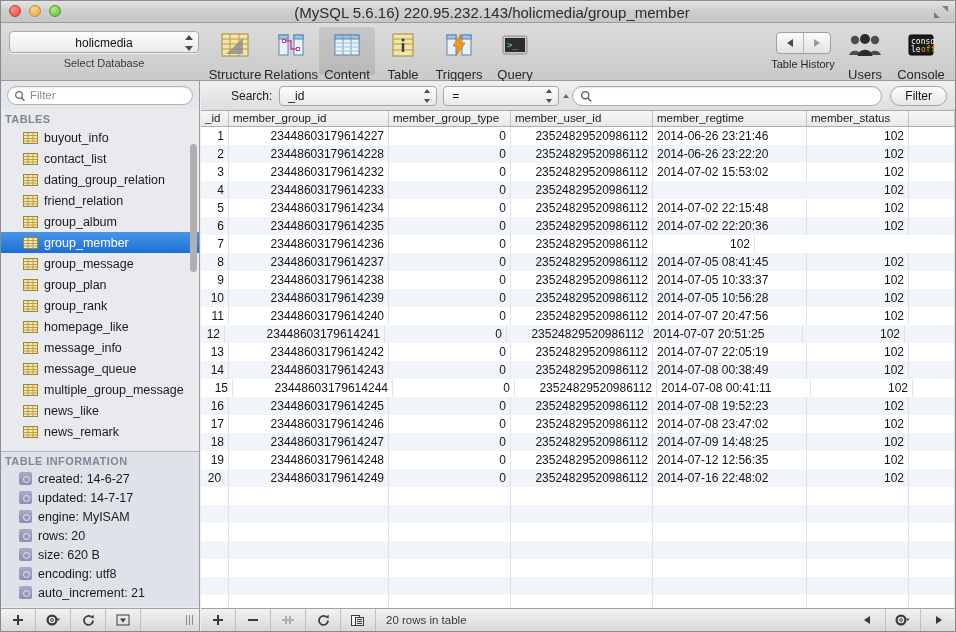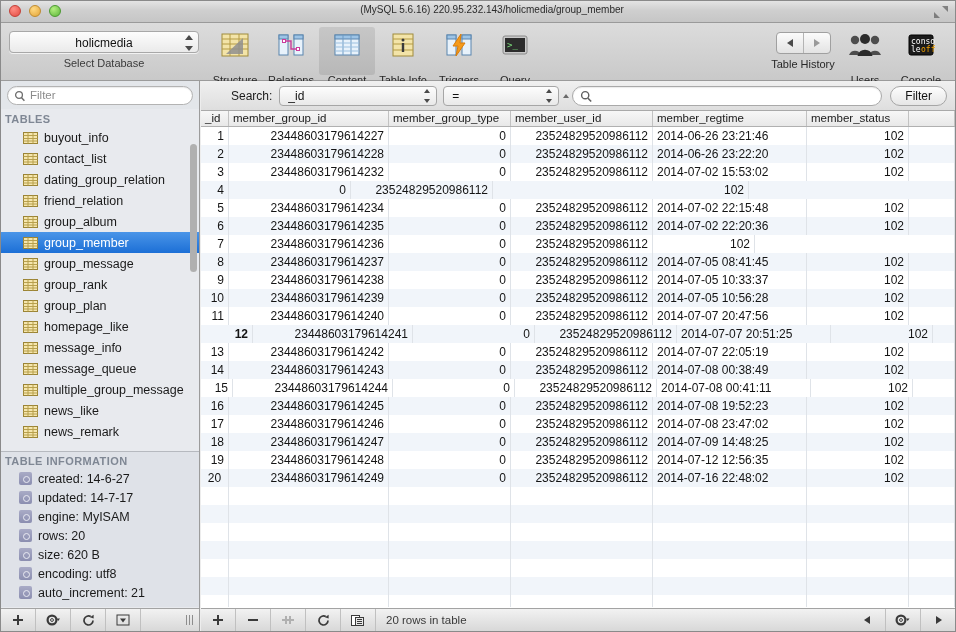--- a/index.html
+++ b/index.html
@@ -25,21 +25,21 @@
     border-bottom: 1px solid #9a9a9a;
     box-sizing: border-box;
   }
   .traffic { position: absolute; top: 4px; left: 8px; display: flex; gap: 8px; }
   .light { width: 12px; height: 12px; border-radius: 50%; box-sizing: border-box; }
   .light.close  { background: radial-gradient(circle at 35% 30%, #ff8d84, #e24b42); border: 1px solid #c33f37; }
   .light.min    { background: radial-gradient(circle at 35% 30%, #ffd982, #e2a43a); border: 1px solid #c08b2f; }
   .light.max    { background: radial-gradient(circle at 35% 30%, #b4ef7f, #5cb53a); border: 1px solid #4b9a30; }
   .title-text {
     position: absolute; left: 0; right: 0; top: 3px;
-    text-align: center; font-size: 10px; color: #2b2b2b;
+    text-align: center; font-size: 15px; color: #2b2b2b;
     font-family: "Liberation Sans", sans-serif;
     padding-left: 28px;
   }
   .fullscreen-btn {
     position: absolute; right: 6px; top: 3px; width: 16px; height: 16px;
     opacity: .6;
   }
 
   
   .toolbar {
@@ -72,21 +72,21 @@
 
   .tool-items { position: absolute; left: 206px; top: 4px; display: flex; }
   .tool-item {
     width: 56px; padding-top: 3px;
     text-align: center;
     border-radius: 3px;
     height: 48px; box-sizing: border-box;
   }
   .tool-item.selected { background: rgba(0,0,0,.09); }
   .tool-item .ticon { height: 30px; display: flex; align-items: center; justify-content: center; }
-  .tool-item .tlabel { font-size: 11px; color: #282828; margin-top: 14px; }
+  .tool-item .tlabel { font-size: 13px; color: #282828; margin-top: 7px; }
 
   .toolbar-right { position: absolute; right: 6px; top: 4px; display: flex; align-items: flex-start; }
   .hist-group { width: 68px; text-align: center; padding-top: 5px; }
   .hist-btns {
     display: inline-flex; border: 1px solid #a0a0a0; border-radius: 4px; overflow: hidden;
     background: linear-gradient(to bottom, #fbfbfb, #e3e3e3);
     height: 20px;
   }
   .hist-btns div { width: 26px; display: flex; align-items: center; justify-content: center; }
   .hist-btns div:first-child { border-right: 1px solid #b4b4b4; }
@@ -510,32 +510,32 @@
           </div>
           <div class="tbl-row">
             <span class="tbl-icon"><svg width="15" height="12" viewBox="0 0 15 12">
                 <rect x="0.5" y="0.5" width="14" height="11" fill="#f5e6ad" stroke="#9b8435"></rect>
                 <line x1="0.5" y1="3.5" x2="14.5" y2="3.5" stroke="#b8a04d"></line>
                 <line x1="0.5" y1="6.5" x2="14.5" y2="6.5" stroke="#b8a04d"></line>
                 <line x1="0.5" y1="9" x2="14.5" y2="9" stroke="#b8a04d"></line>
                 <line x1="5" y1="0.5" x2="5" y2="11.5" stroke="#b8a04d"></line>
                 <line x1="10" y1="0.5" x2="10" y2="11.5" stroke="#b8a04d"></line>
               </svg></span>
+            <span>group_plan</span>
+          </div>
+          <div class="tbl-row">
+            <span class="tbl-icon"><svg width="15" height="12" viewBox="0 0 15 12">
+                <rect x="0.5" y="0.5" width="14" height="11" fill="#f5e6ad" stroke="#9b8435"></rect>
+                <line x1="0.5" y1="3.5" x2="14.5" y2="3.5" stroke="#b8a04d"></line>
+                <line x1="0.5" y1="6.5" x2="14.5" y2="6.5" stroke="#b8a04d"></line>
+                <line x1="0.5" y1="9" x2="14.5" y2="9" stroke="#b8a04d"></line>
+                <line x1="5" y1="0.5" x2="5" y2="11.5" stroke="#b8a04d"></line>
+                <line x1="10" y1="0.5" x2="10" y2="11.5" stroke="#b8a04d"></line>
+              </svg></span>
             <span>group_rank</span>
-          </div>
-          <div class="tbl-row">
-            <span class="tbl-icon"><svg width="15" height="12" viewBox="0 0 15 12">
-                <rect x="0.5" y="0.5" width="14" height="11" fill="#f5e6ad" stroke="#9b8435"></rect>
-                <line x1="0.5" y1="3.5" x2="14.5" y2="3.5" stroke="#b8a04d"></line>
-                <line x1="0.5" y1="6.5" x2="14.5" y2="6.5" stroke="#b8a04d"></line>
-                <line x1="0.5" y1="9" x2="14.5" y2="9" stroke="#b8a04d"></line>
-                <line x1="5" y1="0.5" x2="5" y2="11.5" stroke="#b8a04d"></line>
-                <line x1="10" y1="0.5" x2="10" y2="11.5" stroke="#b8a04d"></line>
-              </svg></span>
-            <span>group_plan</span>
           </div>
           <div class="tbl-row">
             <span class="tbl-icon"><svg width="15" height="12" viewBox="0 0 15 12">
                 <rect x="0.5" y="0.5" width="14" height="11" fill="#f5e6ad" stroke="#9b8435"></rect>
                 <line x1="0.5" y1="3.5" x2="14.5" y2="3.5" stroke="#b8a04d"></line>
                 <line x1="0.5" y1="6.5" x2="14.5" y2="6.5" stroke="#b8a04d"></line>
                 <line x1="0.5" y1="9" x2="14.5" y2="9" stroke="#b8a04d"></line>
                 <line x1="5" y1="0.5" x2="5" y2="11.5" stroke="#b8a04d"></line>
                 <line x1="10" y1="0.5" x2="10" y2="11.5" stroke="#b8a04d"></line>
               </svg></span>
@@ -734,20 +734,21 @@
           <div class="gc num" style="width: 28px;">3</div>
           <div class="gc num" style="width: 160px;">23448603179614232</div>
           <div class="gc num" style="width: 122px;">0</div>
           <div class="gc num" style="width: 142px;">23524829520986112</div>
           <div class="gc txt" style="width: 154px;">2014-07-02 15:53:02</div>
           <div class="gc num" style="width: 102px;">102</div>
           <div class="gc filler"></div>
         </div>
         <div class="grow even">
           <div class="gc num" style="width: 28px;">4</div>
+          <div class="gc num" style="width: 160px;">23448603179614233</div>
           <div class="gc num" style="width: 122px;">0</div>
           <div class="gc num" style="width: 142px;">23524829520986112</div>
           <div class="gc txt" style="width: 154px; margin-top: 24px;">2014-07-02 21:11:14</div>
           <div class="gc num" style="width: 102px;">102</div>
           <div class="gc filler"></div>
         </div>
         <div class="grow odd">
           <div class="gc num" style="width: 28px;">5</div>
           <div class="gc num" style="width: 160px;">23448603179614234</div>
           <div class="gc num" style="width: 122px;">0</div>
@@ -803,21 +804,21 @@
         <div class="grow odd">
           <div class="gc num" style="width: 28px;">11</div>
           <div class="gc num" style="width: 160px;">23448603179614240</div>
           <div class="gc num" style="width: 122px;">0</div>
           <div class="gc num" style="width: 142px;">23524829520986112</div>
           <div class="gc txt" style="width: 154px;">2014-07-07 20:47:56</div>
           <div class="gc num" style="width: 102px;">102</div>
           <div class="gc filler"></div>
         </div>
         <div class="grow even">
-          <div class="gc num" style="width: 52px; font-weight: bold;">12</div>
+          <div class="gc num" style="width: 24px;">12</div>
           <div class="gc num" style="width: 160px;">23448603179614241</div>
           <div class="gc num" style="width: 122px;">0</div>
           <div class="gc num" style="width: 142px;">23524829520986112</div>
           <div class="gc txt" style="width: 154px;">2014-07-07 20:51:25</div>
           <div class="gc num" style="width: 102px;">102</div>
           <div class="gc filler"></div>
         </div>
         <div class="grow odd">
           <div class="gc num" style="width: 28px;">13</div>
           <div class="gc num" style="width: 160px;">23448603179614242</div>

